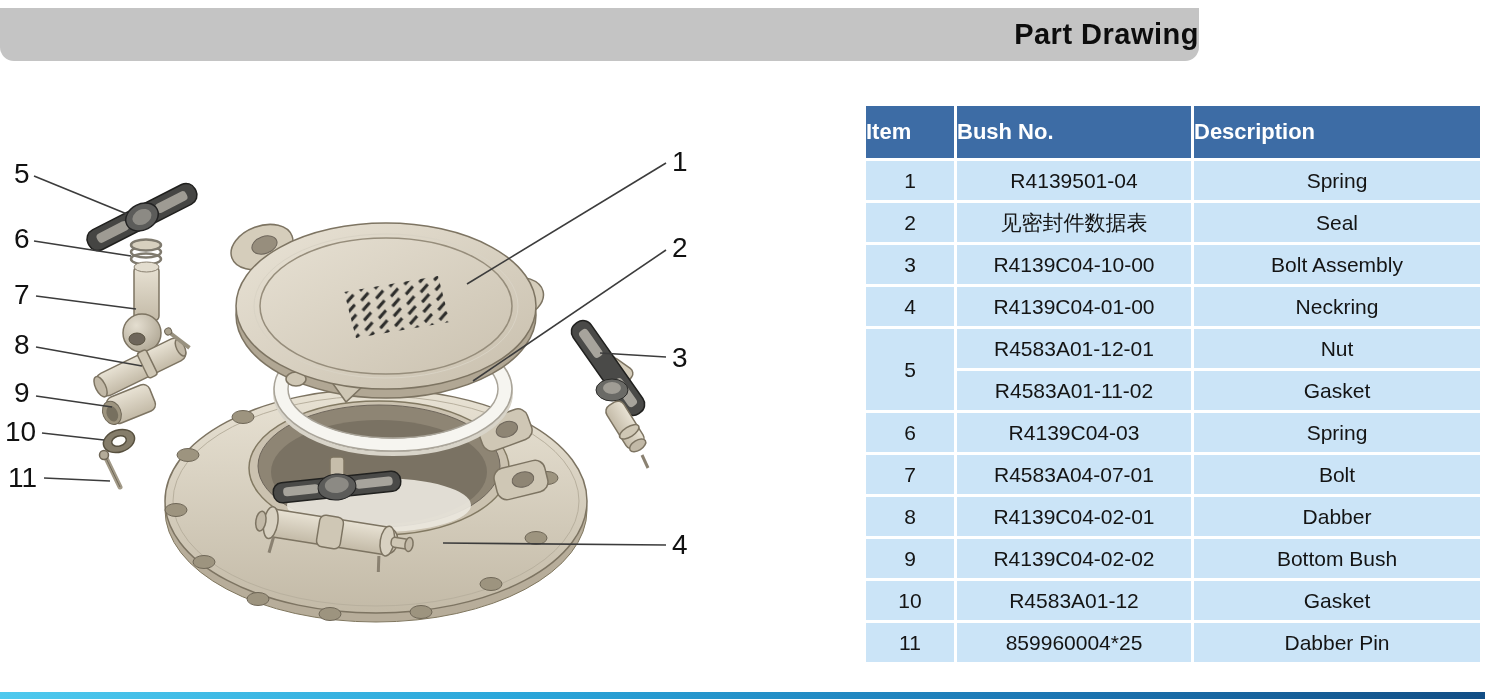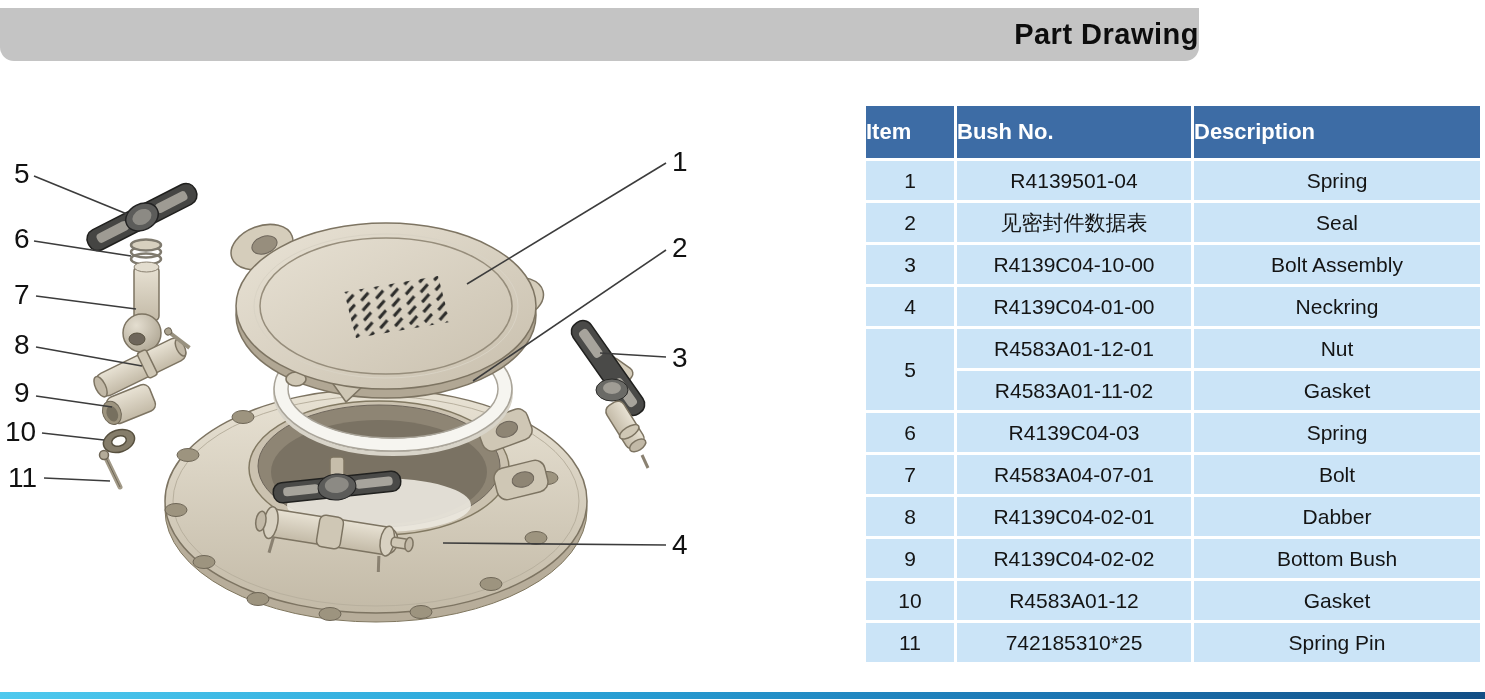--- a/index.html
+++ b/index.html
@@ -305,19 +305,19 @@
     <td>R4139C04-02-02</td>
     <td>Bottom Bush</td>
   </tr>
   <tr>
     <td>10</td>
     <td>R4583A01-12</td>
     <td>Gasket</td>
   </tr>
   <tr>
     <td>11</td>
-    <td>742185310*25</td>
-    <td>Spring Pin</td>
+    <td>859960004*25</td>
+    <td>Dabber Pin</td>
   </tr>
 </tbody>
   </table>
 
 <div class="bottom-strip"></div>
 
 </body></html>

